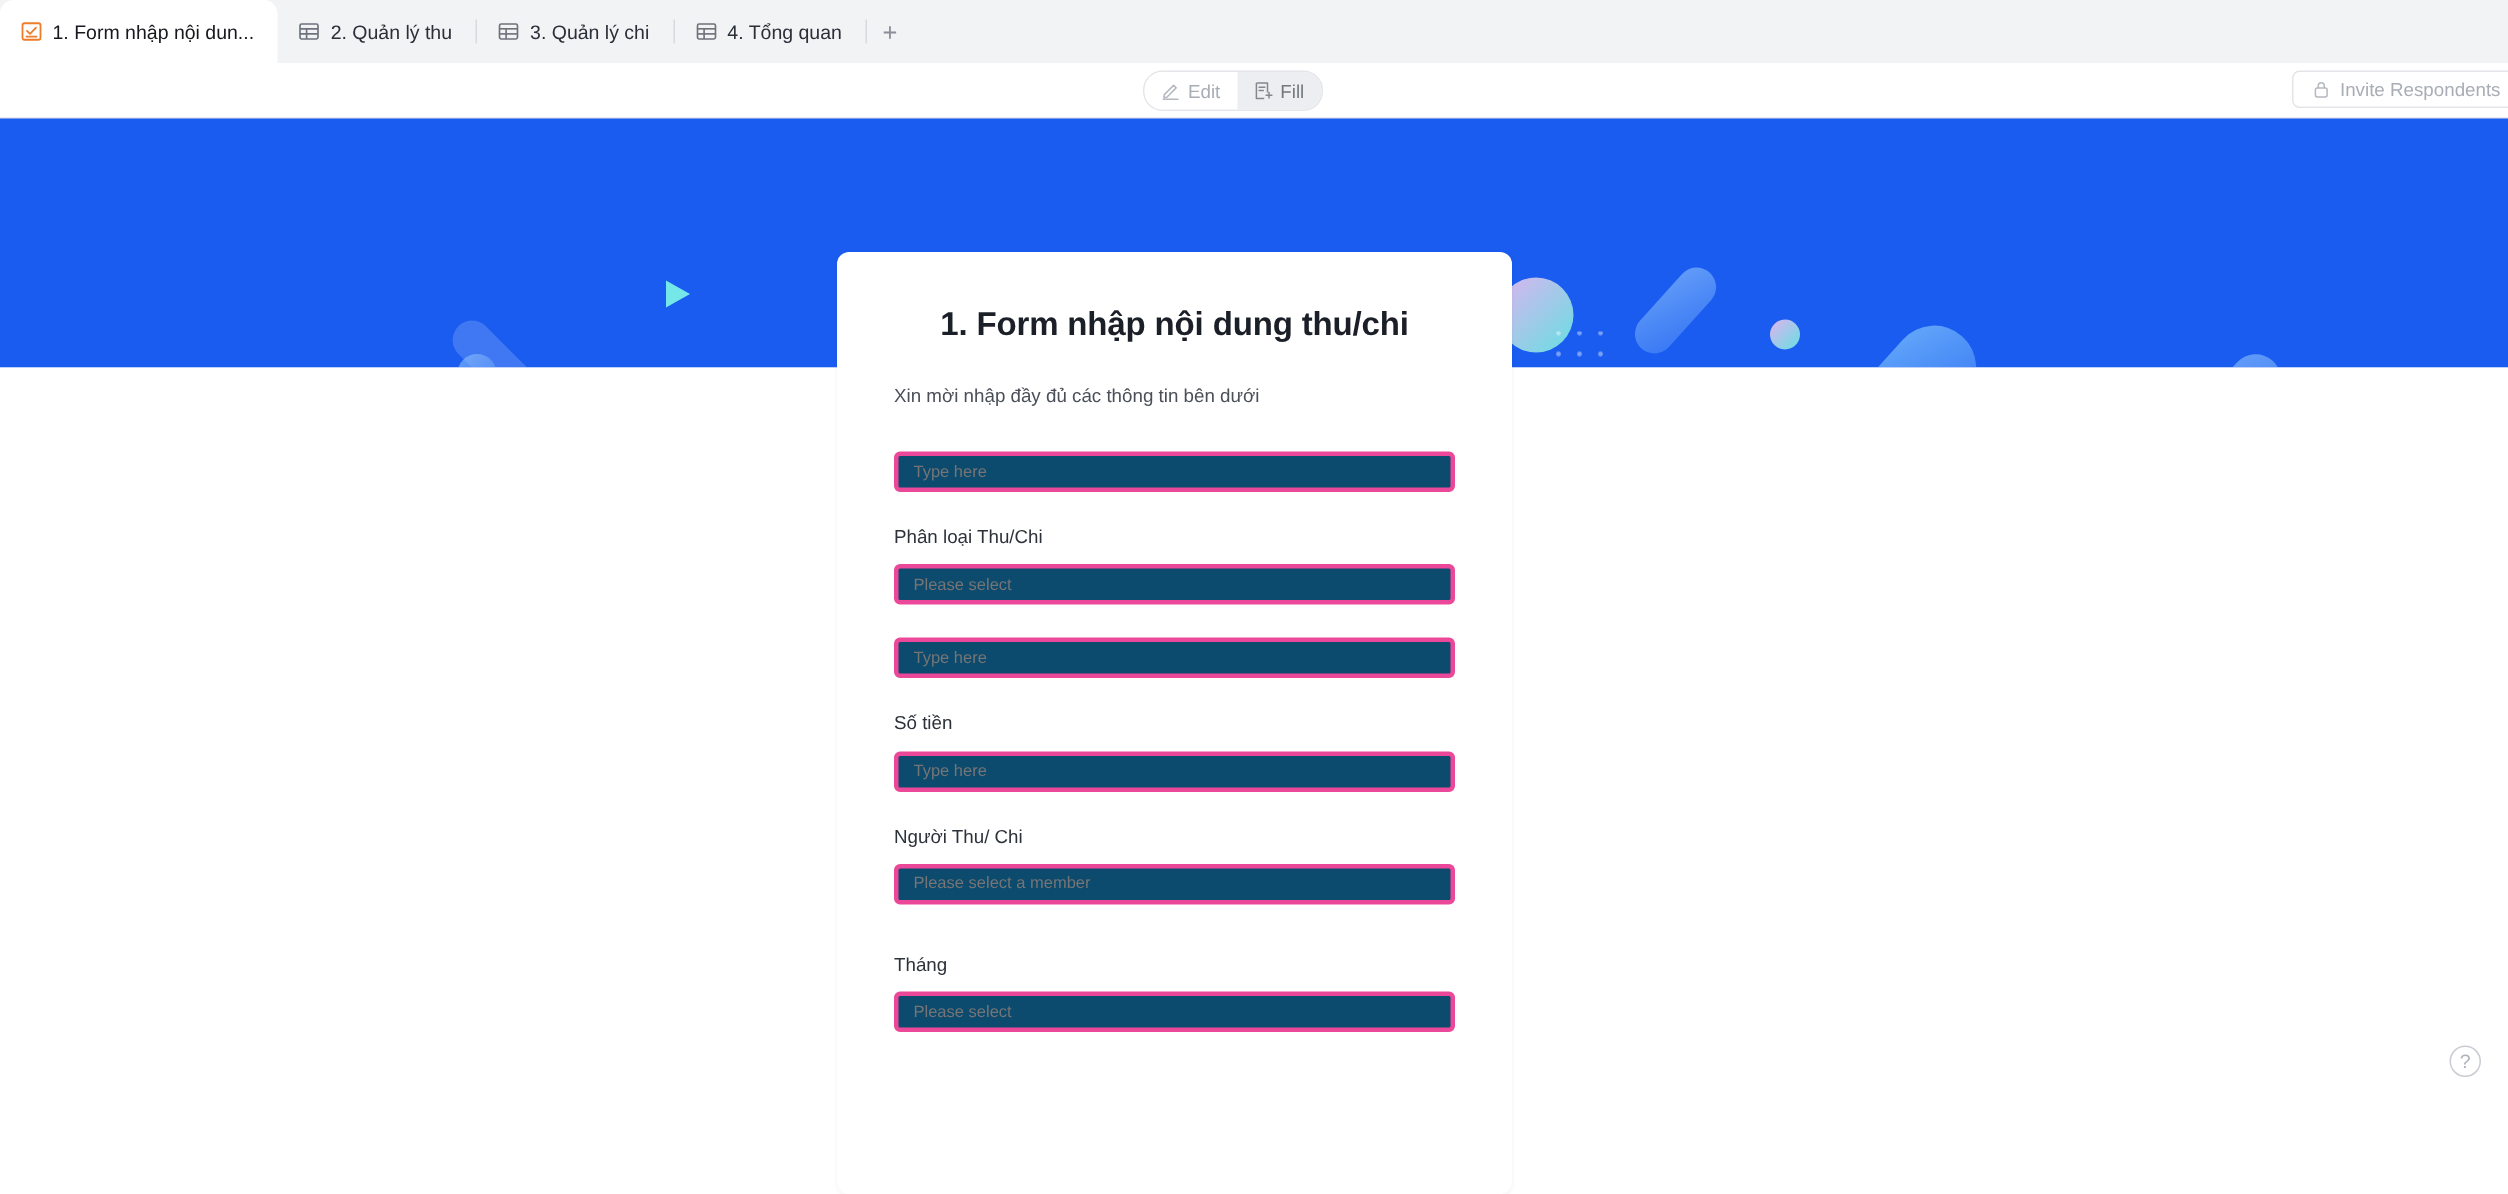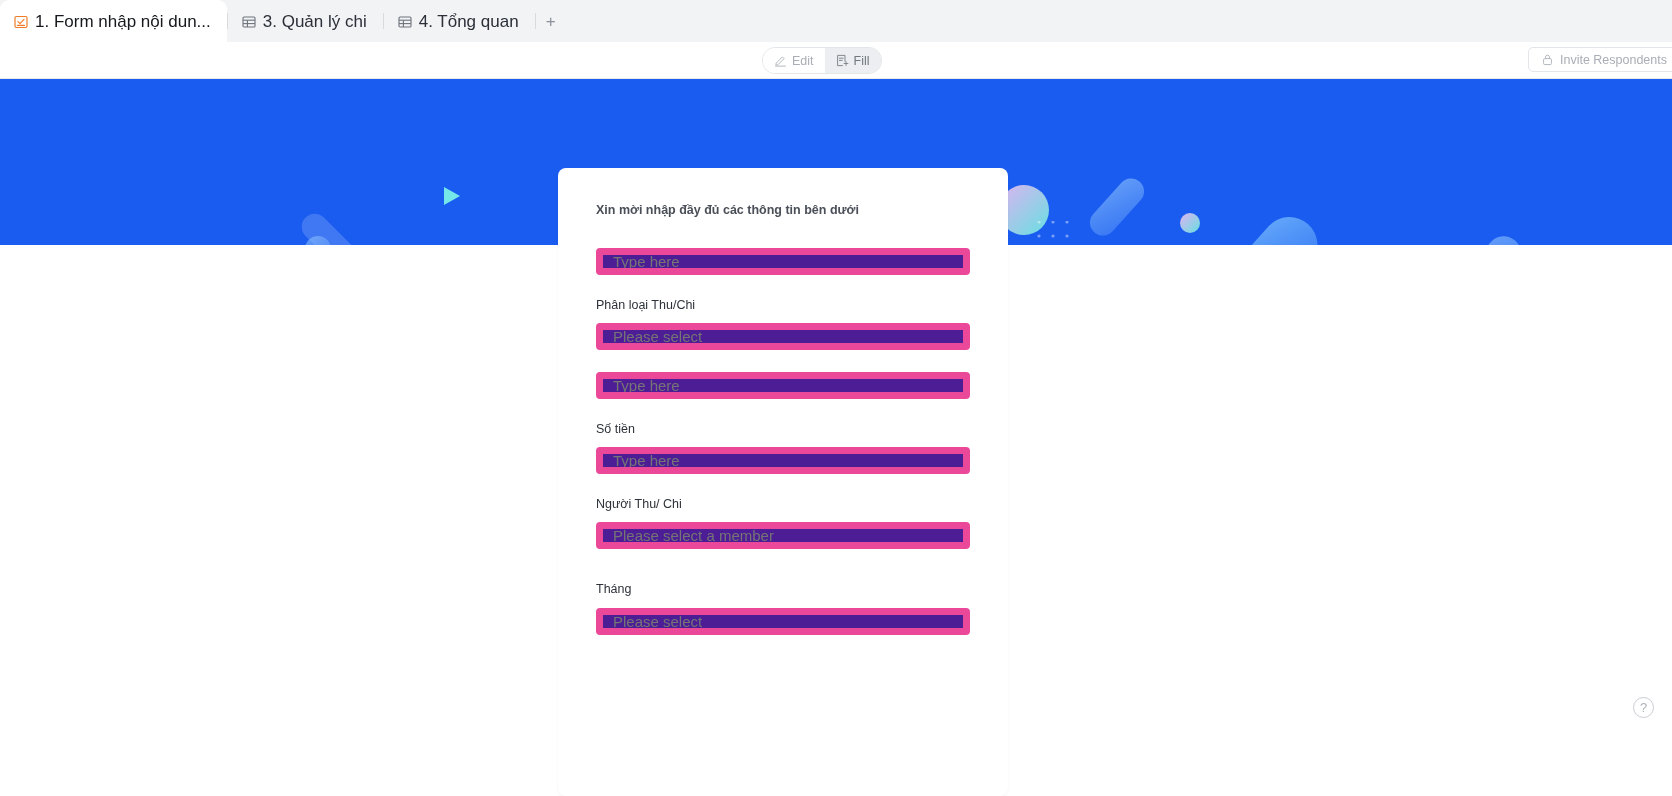--- a/index.html
+++ b/index.html
@@ -32,21 +32,21 @@
     align-items: flex-end;
     box-sizing: border-box;
   }
   .tab {
     position: relative;
     height: 42px;
     display: flex;
     align-items: center;
     gap: 7px;
     padding: 0 16px 0 14px;
-    font-size: 17px;
+    font-size: 13px;
     color: #2b2f38;
     white-space: nowrap;
     box-sizing: border-box;
     cursor: default;
   }
   .tab.active {
     background: #ffffff;
     border-top-left-radius: 9px;
     border-top-right-radius: 9px;
     color: #16181d;
@@ -171,42 +171,41 @@
     text-align: center;
     margin: 0 0 26px 0;
     letter-spacing: -0.1px;
     line-height: 1.25;
   }
   .form-subtitle {
     font-size: 12.5px;
     color: #4a4f58;
     margin: 0 0 28px 0;
     line-height: 1.4;
-    font-weight: bold;
   }
   .field { margin-bottom: 22px; }
   .field:last-child { margin-bottom: 0; margin-top: 32px; }
   .field-label {
     display: block;
     font-size: 12.5px;
     color: #2d323a;
     margin-bottom: 10px;
     line-height: 1.3;
   }
   .field-input {
     display: flex;
     align-items: center;
     width: 100%;
     height: 27px;
     box-sizing: border-box;
     padding: 0 10px;
-    background: #4c1d95;
-    border: 7px solid #ec4899;
+    background: #0c4a6e;
+    border: 3px solid #ec4899;
     border-radius: 4px;
-    font-size: 15px;
+    font-size: 11px;
     color: #a2a7b0;
     font-family: inherit;
     cursor: text;
   }
 
   
   .help-btn {
     position: absolute;
     right: 18px;
     bottom: 78px;
@@ -236,20 +235,31 @@
       <span class="tab-icon">
         <svg viewBox="0 0 14 14" width="14" height="14">
           <rect x="1" y="1.5" width="12" height="11" rx="1.4" fill="none" stroke="#f07c2a" stroke-width="1.2"></rect>
           <path d="M4 6.6 L6 8.6 L10 4.4" fill="none" stroke="#f07c2a" stroke-width="1.2" stroke-linecap="round" stroke-linejoin="round"></path>
           <line x1="3.6" y1="10.4" x2="10.4" y2="10.4" stroke="#f07c2a" stroke-width="1.2" stroke-linecap="round"></line>
         </svg>
       </span>
       <span class="tab-label">1. Form nhập nội dun...</span>
     </div>
 
+    <div class="tab">
+      <span class="tab-icon">
+        <svg viewBox="0 0 14 14" width="14" height="14">
+          <rect x="1" y="2" width="12" height="10" rx="1.1" fill="none" stroke="#6d727b" stroke-width="1.1"></rect>
+          <line x1="1" y1="5.2" x2="13" y2="5.2" stroke="#6d727b" stroke-width="1.1"></line>
+          <line x1="1" y1="8.6" x2="13" y2="8.6" stroke="#6d727b" stroke-width="1.1"></line>
+          <line x1="5.4" y1="5.2" x2="5.4" y2="12" stroke="#6d727b" stroke-width="1.1"></line>
+        </svg>
+      </span>
+      <span class="tab-label">2. Quản lý thu</span>
+    </div>
 
     <div class="tab-sep"></div>
 
     <div class="tab">
       <span class="tab-icon">
         <svg viewBox="0 0 14 14" width="14" height="14">
           <rect x="1" y="2" width="12" height="10" rx="1.1" fill="none" stroke="#6d727b" stroke-width="1.1"></rect>
           <line x1="1" y1="5.2" x2="13" y2="5.2" stroke="#6d727b" stroke-width="1.1"></line>
           <line x1="1" y1="8.6" x2="13" y2="8.6" stroke="#6d727b" stroke-width="1.1"></line>
           <line x1="5.4" y1="5.2" x2="5.4" y2="12" stroke="#6d727b" stroke-width="1.1"></line>
@@ -356,20 +366,21 @@
       <rect x="1230" y="126" width="56" height="150" rx="28" transform="rotate(42 1258 201)" fill="url(#gD)"></rect>
       <circle cx="1360" cy="245" r="62" fill="url(#gC)"></circle>
       <rect x="1468" y="150" width="34" height="90" rx="17" transform="rotate(42 1485 195)" fill="url(#gB)"></rect>
       <circle cx="1580" cy="232" r="48" fill="url(#gD)"></circle>
     </svg>
   </div>
 
   <div class="page-body"></div>
 
   <div class="form-card">
+    <h1 class="form-title">1. Form nhập nội dung thu/chi</h1>
     <p class="form-subtitle">Xin mời nhập đầy đủ các thông tin bên dưới</p>
 
     <div class="field">
       <input class="field-input" type="text" placeholder="Type here" style="">
     </div>
 
     <div class="field">
       <label class="field-label">Phân loại Thu/Chi</label>
       <input class="field-input" type="text" readonly="" placeholder="Please select" style="">
     </div>

